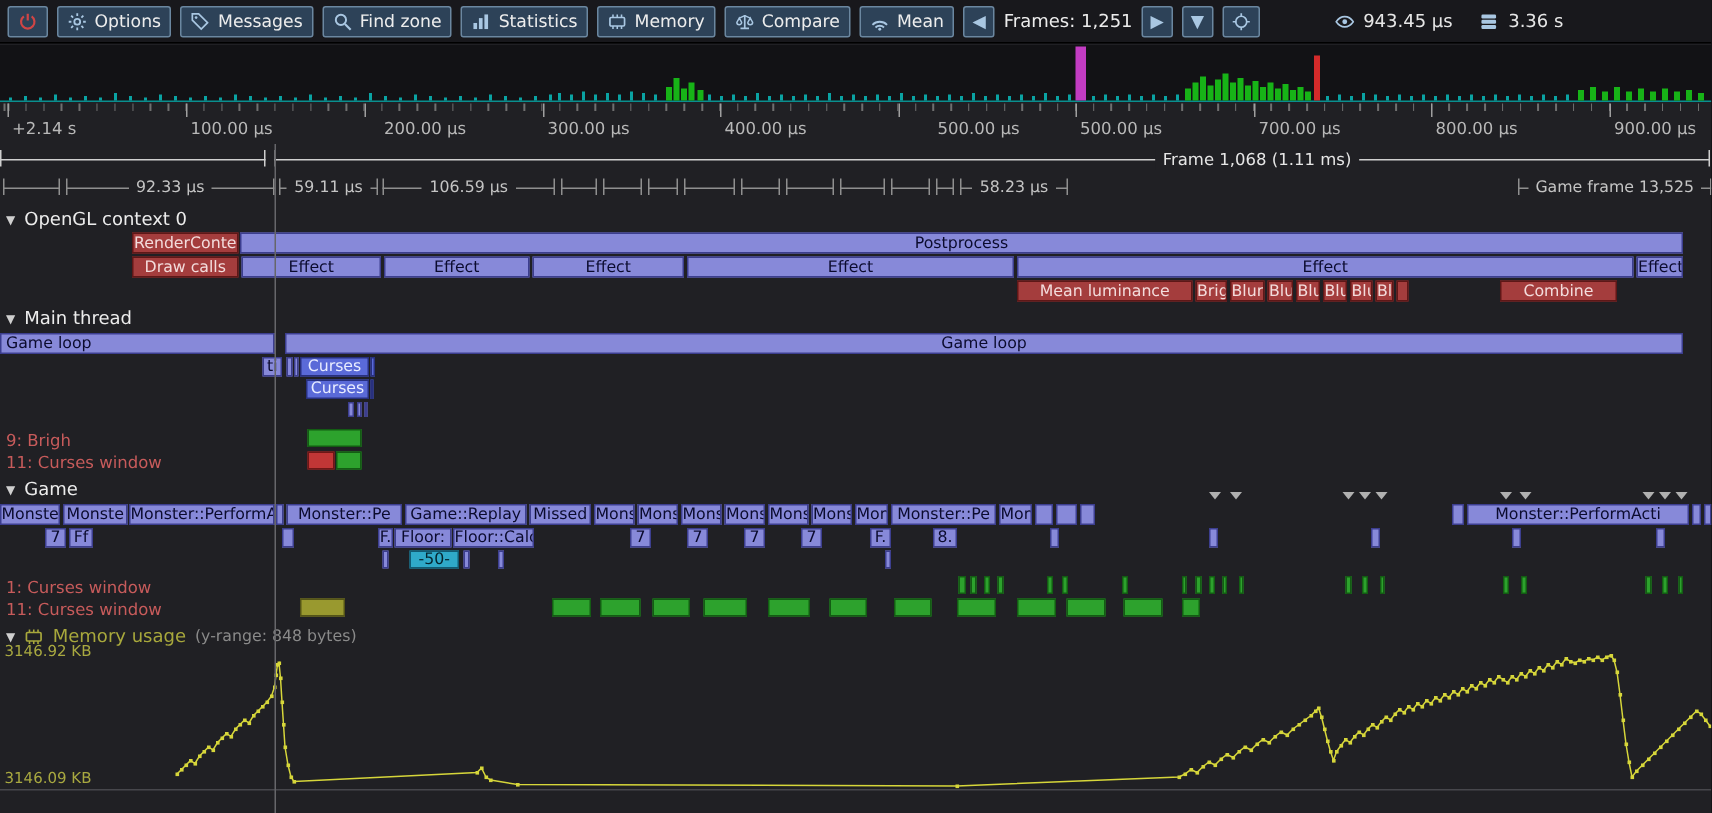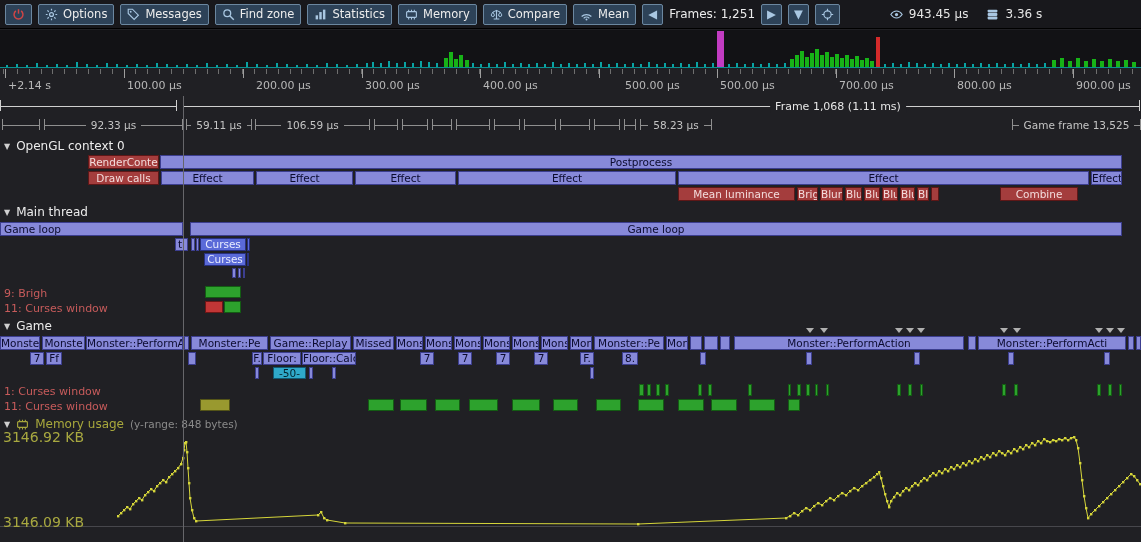--- a/index.html
+++ b/index.html
@@ -60,21 +60,21 @@
   .sec-header{position:absolute;left:4px;display:flex;gap:6px;align-items:center;font-size:12px;color:#ececec;white-space:nowrap}
   .tri{font-size:8px;color:#cfcfcf}
   .side-label{position:absolute;left:4px;font-size:11px;color:#c75b5b;white-space:nowrap}
   .marker{position:absolute;width:0;height:0;border-left:4px solid transparent;border-right:4px solid transparent;border-top:5px solid #b0b0b0}
 
   
   #mem-header{position:absolute;top:417px;left:4px;display:flex;align-items:center;gap:6px;white-space:nowrap}
   .mem-ico{color:#a8a83c}
   .mem-title{color:#a8a83c;font-size:12px}
   .mem-range{color:#8a8a8a;font-size:10.5px}
-  .mem-label{position:absolute;left:3px;font-size:14px;color:#a8a840;z-index:3}
+  .mem-label{position:absolute;left:3px;font-size:10px;color:#a8a840;z-index:3}
   #memplot{position:absolute;top:428px;left:0}
   #separator{position:absolute;top:96px;bottom:0;width:1px;background:#66666a}
 </style>
 </head>
 <body>
 
 <div id="app">
 
   <div id="toolbar">
     <div id="toolbar-buttons">
@@ -512,21 +512,20 @@
       <div class="zone z-p" style="left: 454px; top: 336px; width: 27px; height: 14px; line-height: 12px;">Monst</div>
       <div class="zone z-p" style="left: 483px; top: 336px; width: 27px; height: 14px; line-height: 12px;">Monst</div>
       <div class="zone z-p" style="left: 512px; top: 336px; width: 27px; height: 14px; line-height: 12px;">Monst</div>
       <div class="zone z-p" style="left: 541px; top: 336px; width: 27px; height: 14px; line-height: 12px;">Monste</div>
       <div class="zone z-p" style="left: 570px; top: 336px; width: 22px; height: 14px; line-height: 12px;">Mons</div>
       <div class="zone z-p" style="left: 594px; top: 336px; width: 70px; height: 14px; line-height: 12px;">Monster::Pe</div>
       <div class="zone z-p" style="left: 666px; top: 336px; width: 22px; height: 14px; line-height: 12px;">Mons</div>
       <div class="zone z-p" style="left: 690px; top: 336px; width: 12px; height: 14px; line-height: 12px;"></div>
       <div class="zone z-p" style="left: 704px; top: 336px; width: 14px; height: 14px; line-height: 12px;"></div>
       <div class="zone z-p" style="left: 720px; top: 336px; width: 10px; height: 14px; line-height: 12px;"></div>
-      <div class="zone z-p" style="left: 734px; top: 336px; width: 230px; height: 14px; line-height: 12px;">Monster::PerformAction</div>
       <div class="zone z-p" style="left: 968px; top: 336px; width: 8px; height: 14px; line-height: 12px;"></div>
       <div class="zone z-p" style="left: 978px; top: 336px; width: 148px; height: 14px; line-height: 12px;">Monster::PerformActi</div>
       <div class="zone z-p" style="left: 1128px; top: 336px; width: 6px; height: 14px; line-height: 12px;"></div>
       <div class="zone z-p" style="left: 1136px; top: 336px; width: 5px; height: 14px; line-height: 12px;"></div>
       <div class="zone z-p" style="left: 30px; top: 352px; width: 14px; height: 13px; line-height: 11px;">7</div>
       <div class="zone z-p" style="left: 46px; top: 352px; width: 16px; height: 13px; line-height: 11px;">Ff</div>
       <div class="zone z-p" style="left: 188px; top: 352px; width: 8px; height: 13px; line-height: 11px;"></div>
       <div class="zone z-p" style="left: 252px; top: 352px; width: 10px; height: 13px; line-height: 11px;">F.</div>
       <div class="zone z-p" style="left: 263px; top: 352px; width: 38px; height: 13px; line-height: 11px;">Floor:</div>
       <div class="zone z-p" style="left: 302px; top: 352px; width: 54px; height: 13px; line-height: 11px;">Floor::Calc</div>

